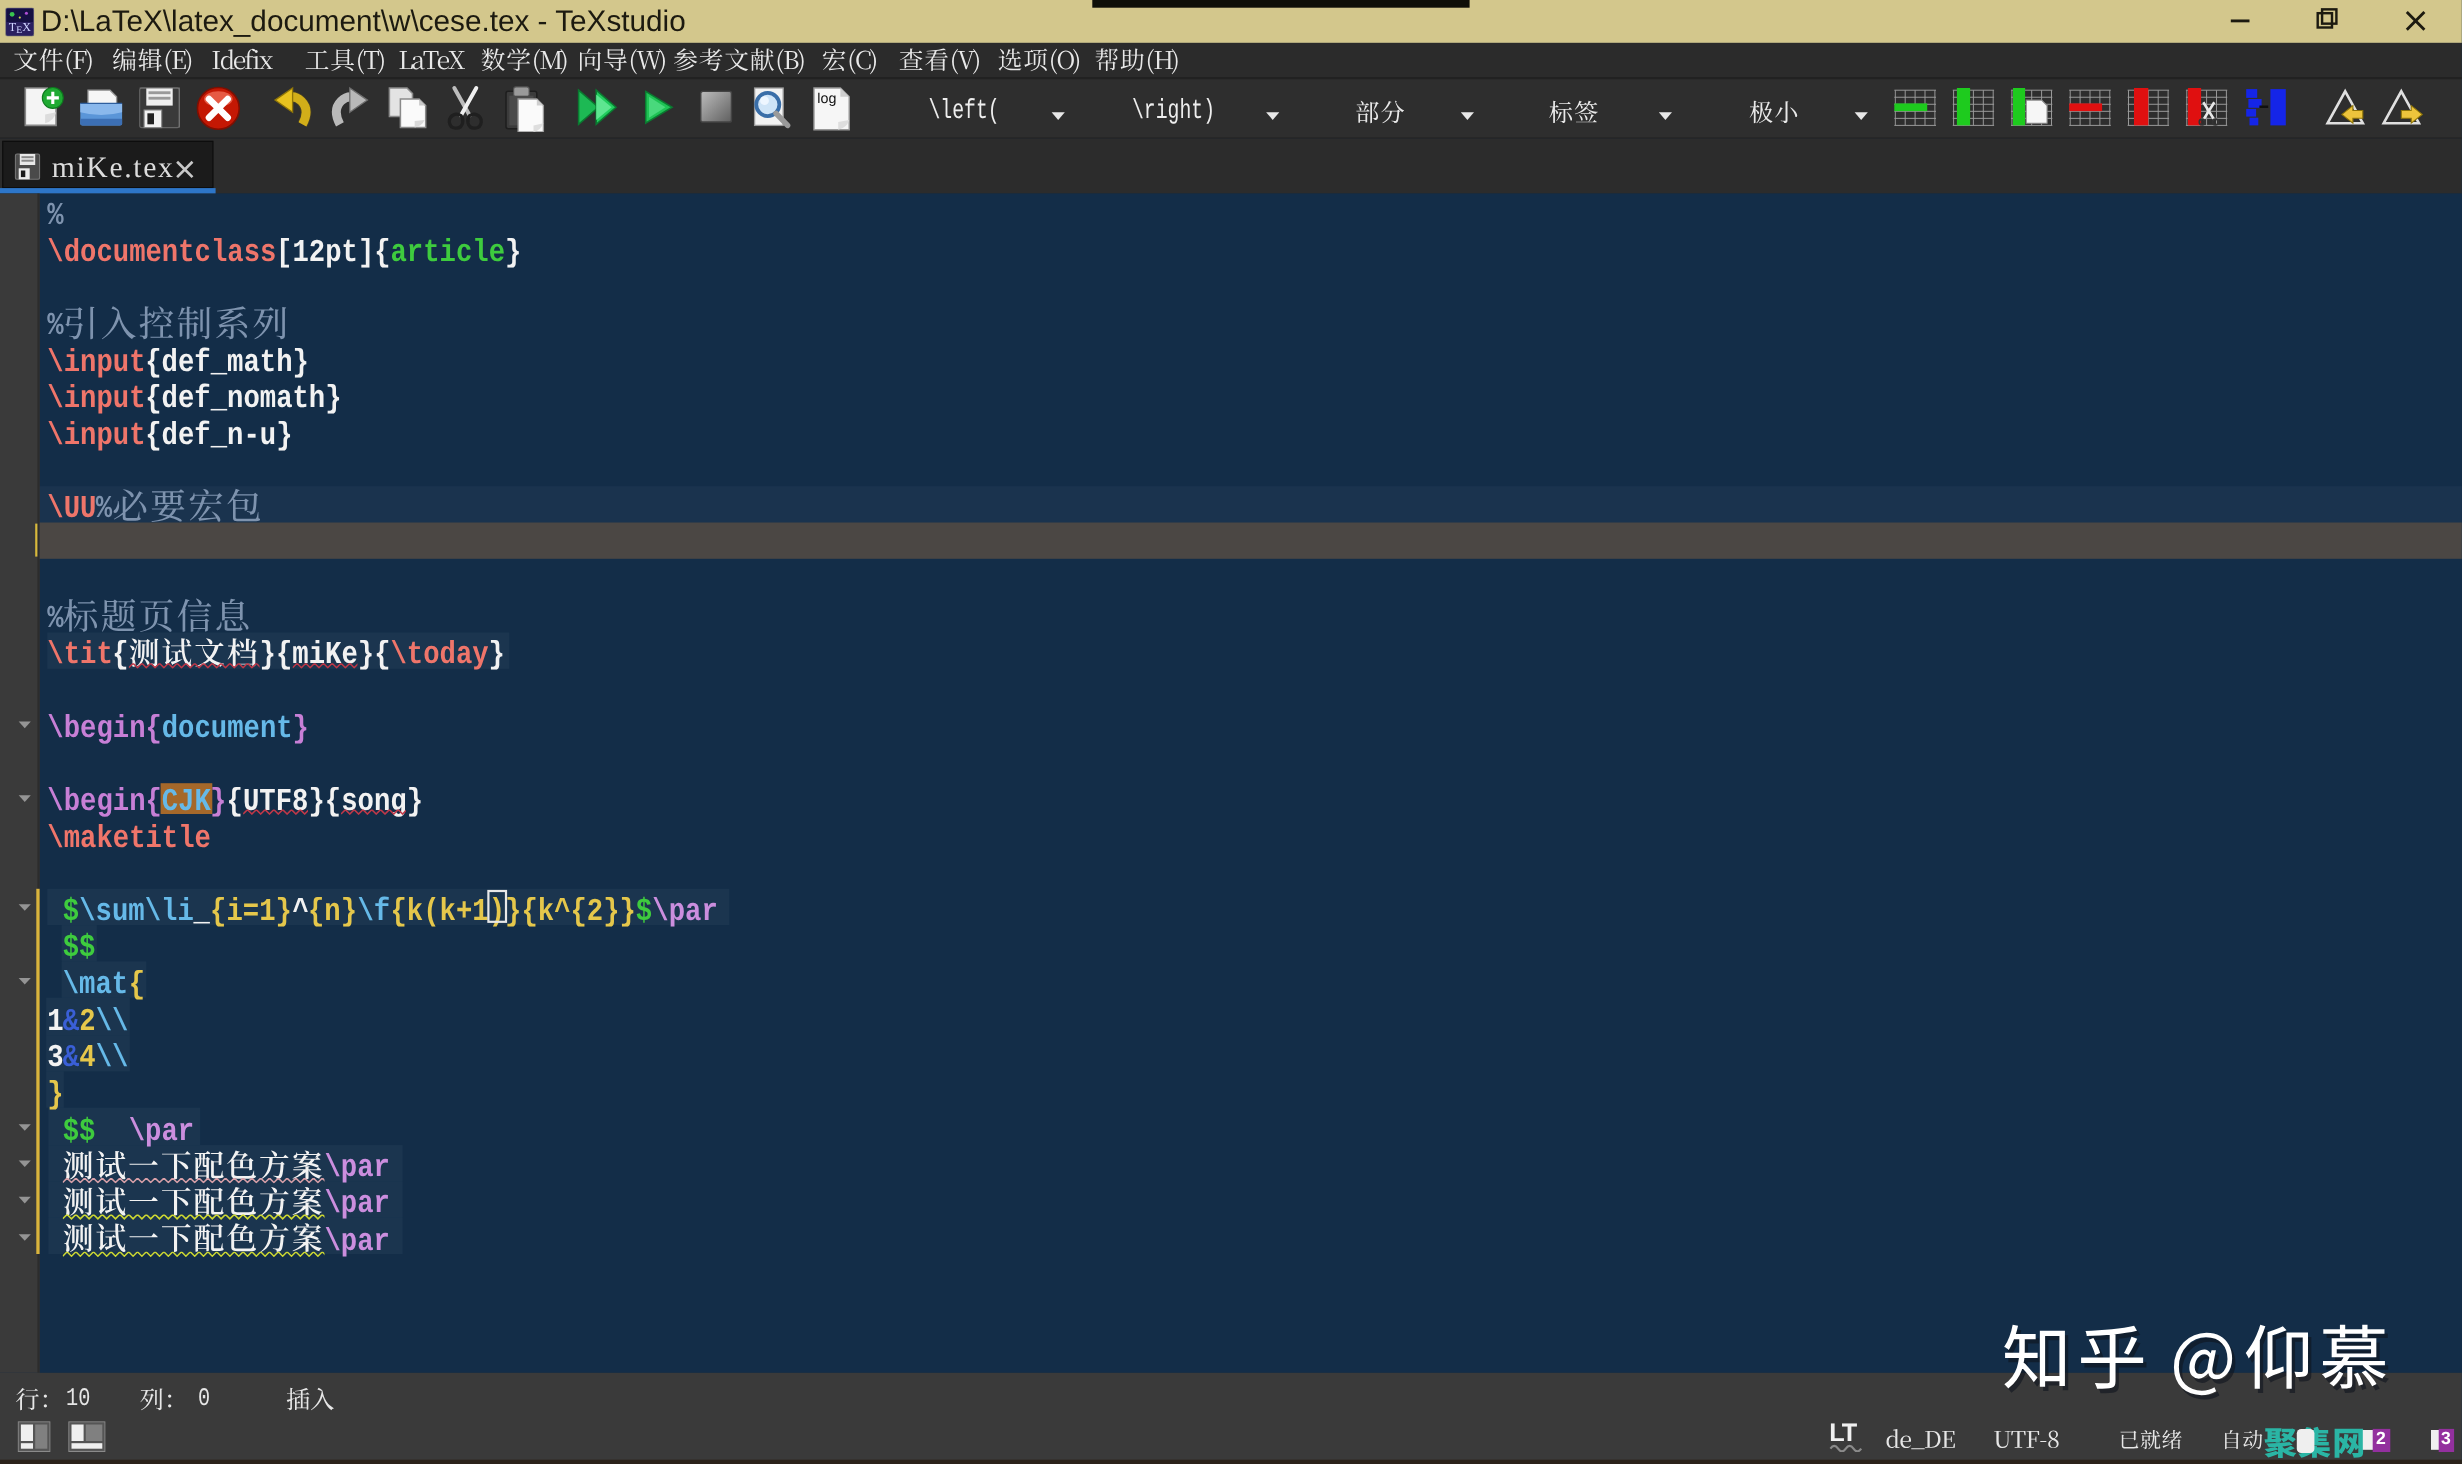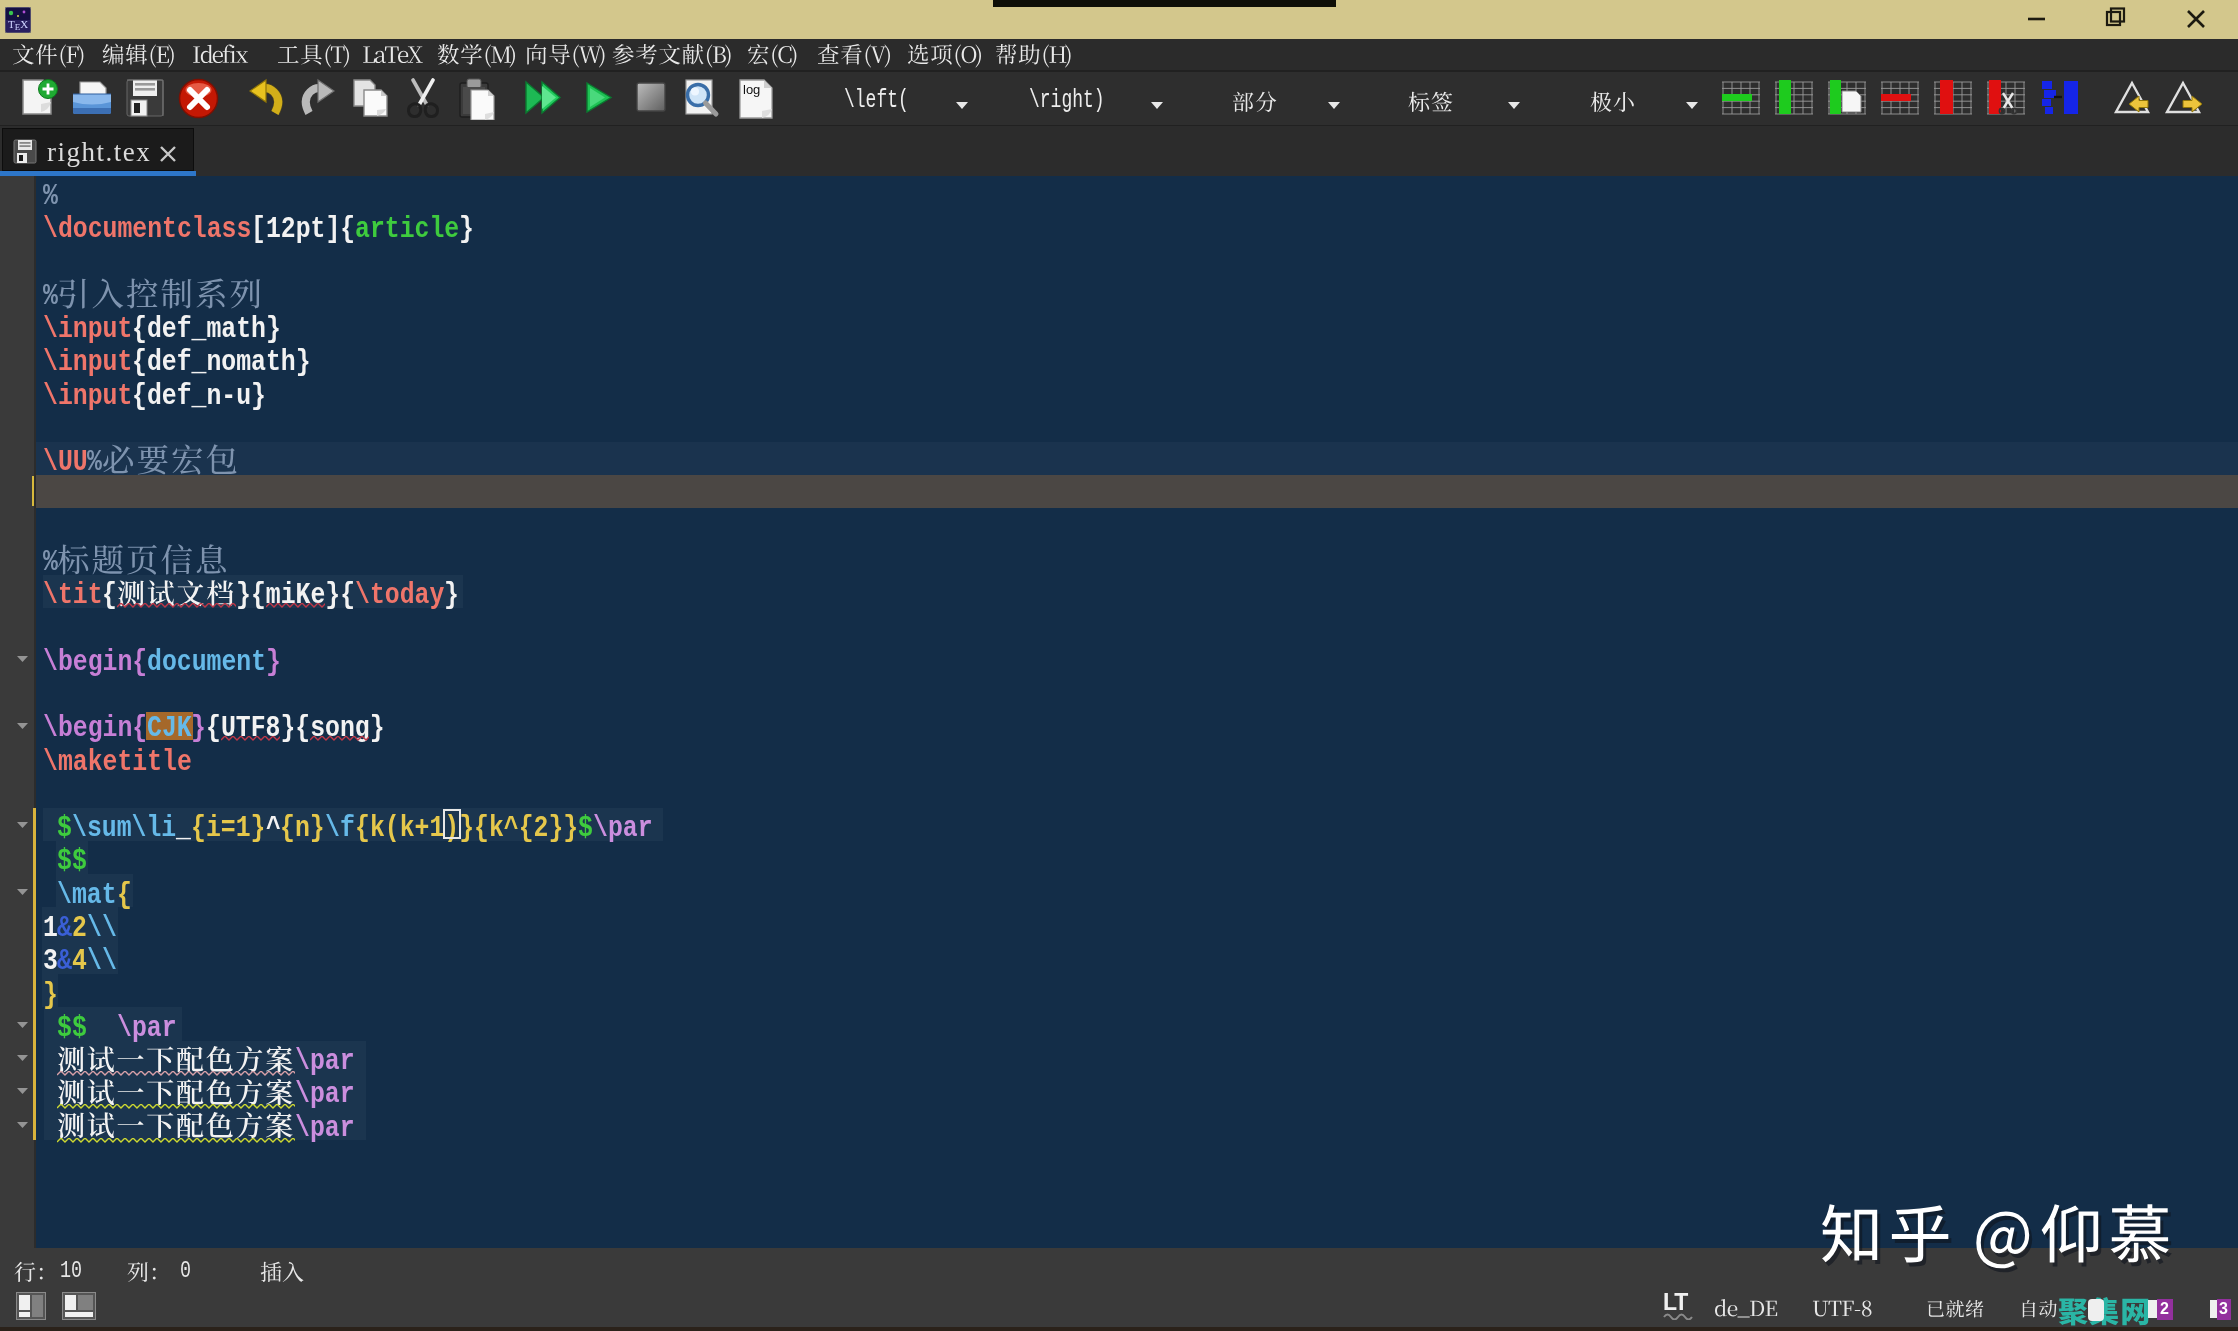--- a/index.html
+++ b/index.html
@@ -11,20 +11,21 @@
 <div class="abs" style="left:0;top:0;width:2238px;height:39px;background:#d3c78c"></div>
 <div class="abs" style="left:993px;top:0;width:343px;height:7px;background:#0f0f08"></div>
 <svg class="abs" style="left:5px;top:7px" width="26" height="26" viewBox="0 0 26 26">
 <rect x="0" y="0" width="26" height="26" rx="2" fill="#2a2060" stroke="#777" stroke-width="1"></rect>
 <rect x="1" y="1" width="24" height="12" fill="#151042"></rect>
 <circle cx="6" cy="6" r="2.2" fill="#39c24f"></circle>
       <circle cx="19" cy="5" r="1.4" fill="#b04fd6"></circle>
 <circle cx="13" cy="9" r="1" fill="#d6d64f"></circle>
 <text x="3" y="21" font-family="Liberation Serif" font-size="11" fill="#cfd3ff">T<tspan dy="2" font-size="9">E</tspan><tspan dy="-2">X</tspan></text>
 </svg>
+<div class="abs" style="left:37px;top:4px;font-family:'Liberation Sans',sans-serif;font-size:27px;color:#1c1a10">D:\LaTeX\latex_document\w\cese.tex - TeXstudio</div>
 <svg class="abs" style="left:2020px;top:0" width="200" height="39" viewBox="0 0 200 39">
 <path d="M8 19 H25" stroke="#1c1a10" stroke-width="2.6"></path>
 <rect x="87" y="12" width="13" height="13" fill="none" stroke="#1c1a10" stroke-width="2.2"></rect>
 <rect x="91" y="8.5" width="13" height="13" fill="none" stroke="#1c1a10" stroke-width="2.2"></rect>
 <path d="M168 11 L184 27 M184 11 L168 27" stroke="#1c1a10" stroke-width="2.6"></path>
 </svg>
 <div class="abs" style="left:0;top:39px;width:2238px;height:32px;background:#2b2b2b"></div>
 <svg style="position:absolute;left:12.0px;top:38.2px;overflow:visible" width="72" height="33" viewBox="0 -24.8 72 33">
       <path fill="#e8e8e8" d="M9.1 -18.8Q10.5 -18.4 11.4 -17.9Q12.2 -17.4 12.7 -16.8Q13.1 -16.2 13.2 -15.7Q13.3 -15.2 13.1 -14.9Q12.9 -14.6 12.6 -14.5Q12.2 -14.4 11.8 -14.7Q11.6 -15.4 11.2 -16.1Q10.7 -16.8 10.1 -17.5Q9.5 -18.2 8.9 -18.6ZM17.8 -13.8Q17.1 -10.9 15.7 -8.4Q14.4 -6.0 12.4 -4.0Q10.4 -2.1 7.6 -0.6Q4.8 0.9 1.1 1.8L0.9 1.5Q5.3 0.0 8.3 -2.2Q11.4 -4.4 13.2 -7.4Q15.0 -10.3 15.8 -13.8ZM19.4 -15.4Q19.4 -15.4 19.6 -15.3Q19.8 -15.1 20.2 -14.8Q20.5 -14.6 20.9 -14.2Q21.2 -13.9 21.5 -13.6Q21.4 -13.3 20.9 -13.3H1.3L1.1 -13.9H18.2ZM6.0 -13.8Q6.8 -10.9 8.3 -8.6Q9.7 -6.3 11.7 -4.6Q13.8 -2.9 16.3 -1.7Q18.8 -0.5 21.8 0.2L21.7 0.4Q21.1 0.5 20.7 0.8Q20.2 1.2 20.0 1.8Q17.2 0.9 14.8 -0.4Q12.5 -1.8 10.7 -3.6Q8.9 -5.5 7.6 -8.0Q6.3 -10.4 5.6 -13.5Z M29.7 -7.5H41.9L43.0 -8.9Q43.0 -8.9 43.2 -8.7Q43.4 -8.6 43.7 -8.3Q44.0 -8.0 44.4 -7.7Q44.7 -7.5 45.0 -7.2Q44.9 -6.8 44.4 -6.8H29.9ZM32.7 -17.7 35.1 -16.9Q35.0 -16.8 34.8 -16.6Q34.6 -16.5 34.2 -16.5Q33.5 -14.1 32.4 -12.1Q31.3 -10.0 29.9 -8.6L29.6 -8.8Q30.3 -9.9 30.9 -11.3Q31.5 -12.7 31.9 -14.4Q32.4 -16.0 32.7 -17.7ZM36.5 -18.6 38.9 -18.4Q38.9 -18.1 38.7 -18.0Q38.6 -17.8 38.1 -17.7V1.2Q38.1 1.3 37.9 1.4Q37.7 1.6 37.5 1.6Q37.2 1.7 36.9 1.7H36.5ZM32.2 -13.6H41.3L42.4 -15.0Q42.4 -15.0 42.6 -14.8Q42.8 -14.7 43.1 -14.4Q43.4 -14.2 43.7 -13.9Q44.1 -13.6 44.4 -13.3Q44.3 -13.0 43.8 -13.0H32.2ZM27.0 -12.2 27.8 -13.1 29.3 -12.6Q29.2 -12.4 29.0 -12.3Q28.9 -12.2 28.6 -12.1V1.2Q28.6 1.3 28.4 1.4Q28.2 1.5 27.9 1.6Q27.6 1.8 27.3 1.8H27.0ZM28.9 -18.9 31.3 -18.0Q31.2 -17.9 31.0 -17.7Q30.8 -17.6 30.4 -17.6Q29.6 -15.6 28.7 -13.7Q27.7 -11.8 26.6 -10.2Q25.5 -8.6 24.3 -7.4L23.9 -7.6Q24.9 -9.0 25.8 -10.8Q26.8 -12.6 27.5 -14.7Q28.3 -16.7 28.9 -18.9Z M50.1 -6.8Q50.1 -4.7 50.5 -2.9Q50.8 -1.1 51.7 0.6Q52.5 2.4 54.0 4.4L53.5 4.8Q51.0 2.2 49.7 -0.6Q48.5 -3.4 48.5 -6.8Q48.5 -10.2 49.7 -13.0Q51.0 -15.8 53.5 -18.4L54.0 -18.1Q52.5 -16.0 51.6 -14.2Q50.8 -12.5 50.4 -10.7Q50.1 -8.9 50.1 -6.8Z M54.5 0.0V-0.7L57.6 -1.0H58.2L61.5 -0.7V0.0ZM56.8 0.0Q56.8 -1.9 56.8 -3.8Q56.8 -5.7 56.8 -7.6V-8.8Q56.8 -10.7 56.8 -12.6Q56.8 -14.5 56.8 -16.4H59.0Q58.9 -14.5 58.9 -12.6Q58.9 -10.7 58.9 -8.6V-8.0Q58.9 -5.8 58.9 -3.8Q58.9 -1.9 59.0 0.0ZM57.9 -7.9V-8.7H63.4V-7.9ZM63.2 -5.5 62.9 -8.0V-8.6L63.2 -11.1H64.0V-5.5ZM54.5 -15.7V-16.4H57.9V-15.5H57.6ZM65.7 -12.3 64.9 -16.3 66.0 -15.6H57.9V-16.4H66.6L66.7 -12.3Z M69.8 -6.8Q69.8 -8.9 69.4 -10.7Q69.1 -12.5 68.2 -14.3Q67.4 -16.0 65.9 -18.1L66.3 -18.4Q68.9 -15.8 70.2 -13.0Q71.4 -10.2 71.4 -6.8Q71.4 -3.4 70.2 -0.6Q68.9 2.2 66.3 4.8L65.9 4.4Q67.4 2.4 68.2 0.6Q69.1 -1.2 69.4 -2.9Q69.8 -4.7 69.8 -6.8Z"></path>
     </svg>
@@ -292,21 +293,21 @@
 <div class="abs" style="left:0;top:126px;width:2238px;height:50px;background:#2c2c2c"></div>
 <div class="abs" style="left:2px;top:128px;width:192px;height:43px;background:#1b1b1b;border:1px solid #0d0d0d"></div>
 <svg class="abs" style="left:13px;top:139px" width="24" height="25" viewBox="0 0 24 25">
 <rect x="1" y="1" width="22" height="23" rx="1.5" fill="#4a4a4a" stroke="#777" stroke-width="1"></rect>
 <rect x="5" y="1" width="14" height="10" fill="#e8e8e8"></rect>
 <rect x="6.5" y="3" width="11" height="1.8" fill="#888"></rect>
       <rect x="6.5" y="6.2" width="11" height="1.8" fill="#888"></rect>
 <rect x="4" y="14" width="10" height="10" fill="#ececec"></rect>
 <rect x="6" y="16" width="4" height="6" fill="#1a1a1a"></rect>
     </svg>
-<div class="abs" style="left:47px;top:137px;font-family:'Liberation Serif',serif;font-size:27px;letter-spacing:1.5px;color:#dcdcdc">right.tex</div>
+<div class="abs" style="left:47px;top:137px;font-family:'Liberation Serif',serif;font-size:27px;letter-spacing:1.5px;color:#dcdcdc">miKe.tex</div>
 <svg class="abs" style="left:158px;top:144px" width="20" height="20" viewBox="0 0 20 20">
       <path d="M3 3 L17 17 M17 3 L3 17" stroke="#c8c8c8" stroke-width="2.4"></path>
     </svg>
 <div class="abs" style="left:0;top:171px;width:196px;height:4.5px;background:#2d76c9"></div>
 <div class="abs" style="left:0;top:175.5px;width:2238px;height:1072.5px;background:#132d48"></div>
 <div class="abs" style="left:0;top:175.5px;width:36px;height:1072.5px;background:#3a3a3a"></div>
 <div class="abs" style="left:33.5px;top:175.5px;width:2.5px;height:1072.5px;background:#2c2c2c"></div>
 <div class="abs" style="left:36px;top:474.9px;width:2202px;height:33.3px;background:#4b4744"></div>
 <div class="abs" style="left:31.5px;top:475.9px;width:2.5px;height:30.3px;background:#d8b93c"></div>
 <div class="abs" style="left:32.5px;top:807.6px;width:3px;height:332.7px;background:#d9b33c"></div>

